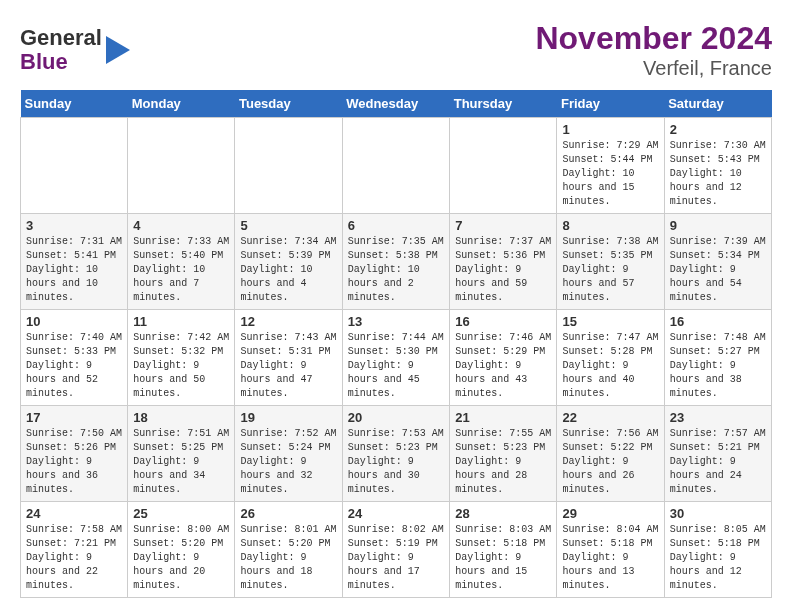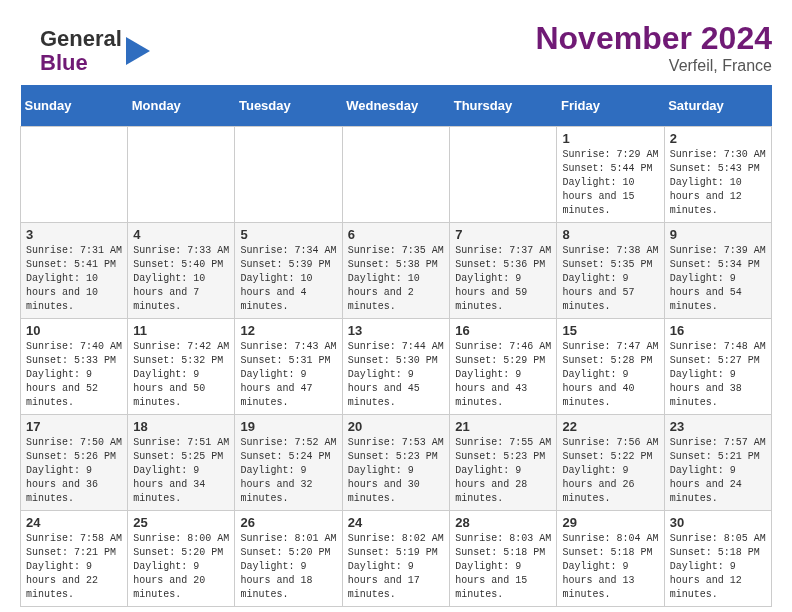--- a/index.html
+++ b/index.html
@@ -6,23 +6,22 @@
     body {
       font-family: Arial, sans-serif;
       background: #fff;
       width: 792px;
       min-height: 612px;
       padding: 20px;
     }
     .header {
       display: flex;
       justify-content: space-between;
-      align-items: flex-end;
+      align-items: center;
       margin-bottom: 10px;
-      margin-left: 20px;
     }
     .logo {
       display: flex;
       align-items: center;
     }
     .logo-text {
       font-size: 22px;
       font-weight: bold;
       line-height: 1.1;
     }
@@ -35,32 +34,32 @@
     }
     .title-block {
       text-align: right;
     }
     .month-title {
       font-size: 32px;
       font-weight: bold;
       color: #701a75;
     }
     .location {
-      font-size: 16px;
+      font-size: 20px;
       color: #555;
     }
     .calendar {
       width: 100%;
       border-collapse: collapse;
       font-size: 11px;
     }
     .calendar th {
       background-color: #2f6dbf;
       color: white;
-      padding: 13px 4px;
+      padding: 6px 4px;
       text-align: left;
       font-size: 13px;
       font-weight: bold;
     }
     .calendar td {
       border: 1px solid #ccc;
       vertical-align: top;
       padding: 4px 5px;
       width: 108px;
       min-height: 80px;

